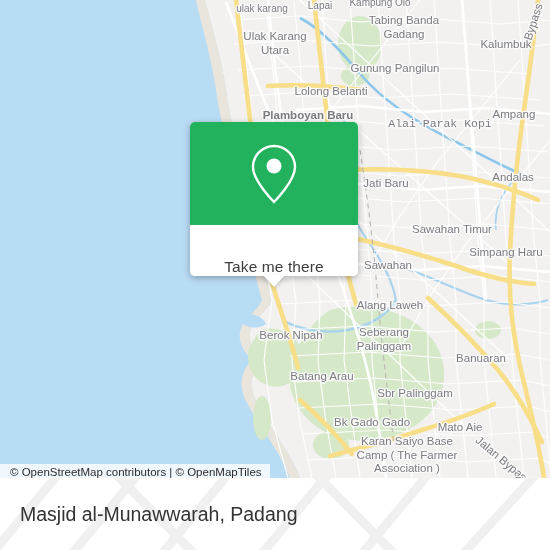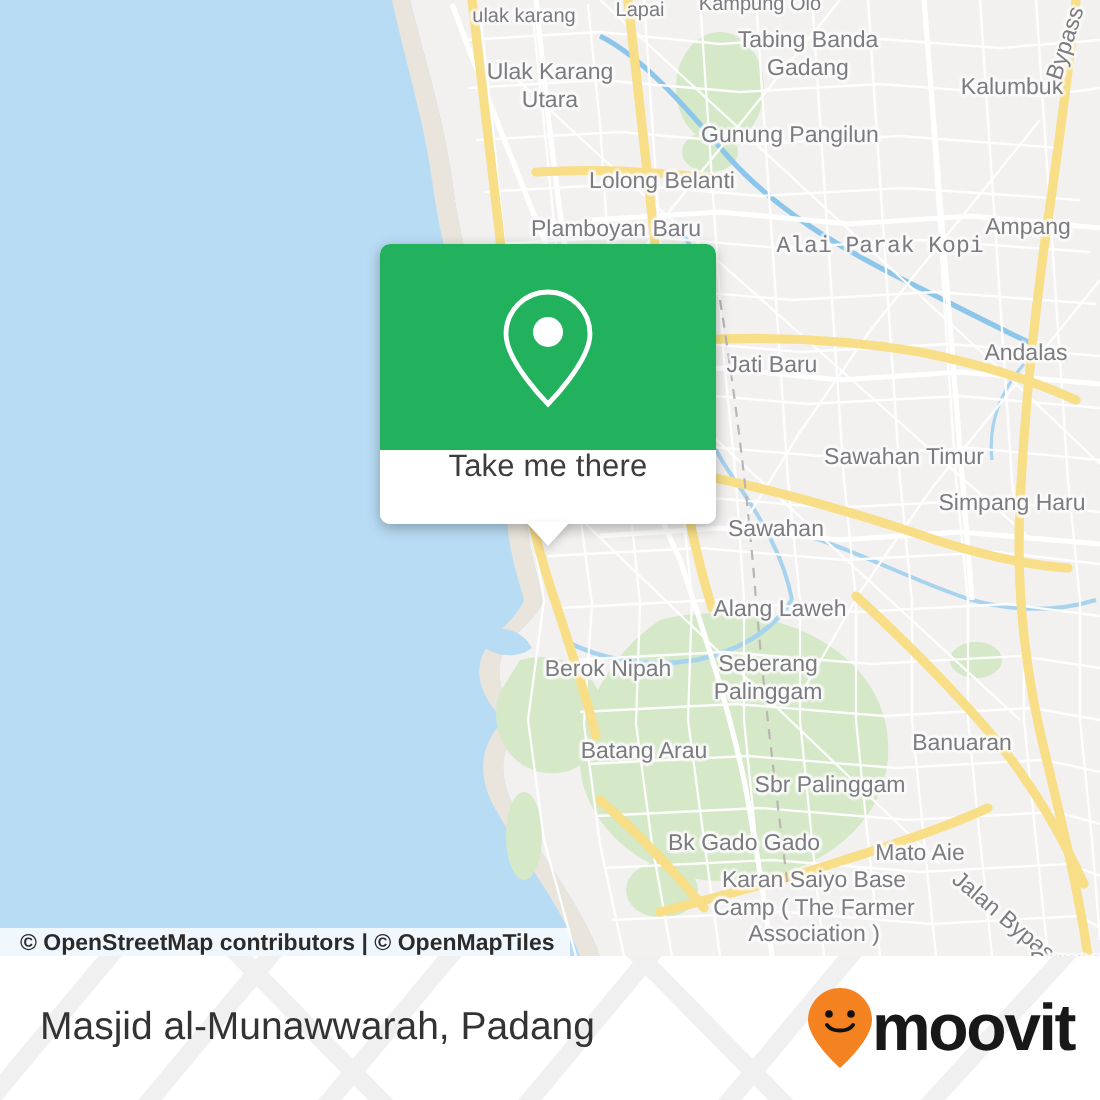--- a/index.html
+++ b/index.html
@@ -70,23 +70,24 @@
     border-radius: 5px 5px 0 0;
     display: flex;
     align-items: center;
     justify-content: center;
   }
   .callout-bottom {
     height: 37px;
     background: #ffffff;
     border-radius: 0 0 5px 5px;
     display: flex;
-    align-items: flex-start;
+    align-items: flex-end;
     justify-content: center;
     position: relative;
+    margin-top: 14px;
   }
   .callout-label {
     color: #3d3d3d;
     font-size: 15.5px;
     font-family: "Liberation Sans", sans-serif;
     letter-spacing: 0.1px;
   }
   .callout-tail {
     position: absolute;
     left: 50%;
@@ -107,21 +108,20 @@
     height: 15px;
     padding: 0 8px 0 10px;
     display: flex;
     align-items: center;
     background: rgba(255,255,255,0.78);
     color: #2b2b2b;
     font-size: 11.5px;
     font-family: "Liberation Sans", sans-serif;
     white-space: nowrap;
     z-index: 30;
-    font-weight: bold;
   }
 
   
   .footer {
     position: absolute;
     left: 0; top: 478px;
     width: 550px; height: 72px;
     background: #ffffff;
     overflow: hidden;
   }
@@ -321,32 +321,32 @@
     <div id="maplabels">
         <div class="maplabel sm" style="left: 262px; top: 9px;">ulak karang</div>
         <div class="maplabel sm" style="left: 320px; top: 6px;">Lapai</div>
         <div class="maplabel sm" style="left: 380px; top: 3px;">Kampung Olo</div>
         <div class="maplabel" style="left: 275px; top: 44px;">Ulak Karang<br>Utara</div>
         <div class="maplabel" style="left: 404px; top: 28px;">Tabing Banda<br>Gadang</div>
         <div class="maplabel" style="left: 506px; top: 45px;">Kalumbuk</div>
         <div class="maplabel rot" style="left: 534px; top: 22px;">Bypass</div>
         <div class="maplabel" style="left: 395px; top: 69px;">Gunung Pangilun</div>
         <div class="maplabel" style="left: 331px; top: 92px;">Lolong Belanti</div>
-        <div class="maplabel" style="left: 308px; top: 116px;">Plamboyan Baru</div>
+        <div class="maplabel" style="left: 308px; top: 116px; font-weight: bold;">Plamboyan Baru</div>
         <div class="maplabel" style="left: 440px; top: 124px; font-family: Liberation Mono, monospace;">Alai Parak Kopi</div>
         <div class="maplabel" style="left: 514px; top: 115px;">Ampang</div>
         <div class="maplabel" style="left: 386px; top: 184px;">Jati Baru</div>
         <div class="maplabel" style="left: 513px; top: 178px;">Andalas</div>
         <div class="maplabel" style="left: 452px; top: 230px;">Sawahan Timur</div>
         <div class="maplabel" style="left: 506px; top: 253px;">Simpang Haru</div>
         <div class="maplabel" style="left: 388px; top: 266px;">Sawahan</div>
         <div class="maplabel" style="left: 390px; top: 306px;">Alang Laweh</div>
         <div class="maplabel" style="left: 384px; top: 340px;">Seberang<br>Palinggam</div>
-        <div class="maplabel" style="left: 304px; top: 336px;">Berok Nipah</div>
-        <div class="maplabel" style="left: 481px; top: 373px; text-align: right;">Banuaran</div>
+        <div class="maplabel" style="left: 291px; top: 336px;">Berok Nipah</div>
+        <div class="maplabel" style="left: 481px; top: 359px; text-align: right;">Banuaran</div>
         <div class="maplabel" style="left: 312px; top: 377px; padding-left: 20px;">Batang Arau</div>
         <div class="maplabel" style="left: 415px; top: 394px;">Sbr Palinggam</div>
         <div class="maplabel" style="left: 460px; top: 428px;">Mato Aie</div>
         <div class="maplabel" style="left: 360px; top: 423px; padding-left: 24px;">Bk Gado Gado</div>
         <div class="maplabel" style="left: 407px; top: 455px;">Karan Saiyo Base<br>Camp ( The Farmer<br>Association )</div>
         <div class="maplabel rot-sw" style="left: 503px; top: 461px;">Jalan Bypass</div>
         <div class="maplabel" style="left: 533px; top: 482px;">Pampa</div>
       </div>
 
     <div class="callout">
@@ -375,24 +375,15 @@
         <path d="M 250 90 L 350 -30"></path>
         <path d="M 350 90 L 450 -30"></path>
         <path d="M 450 90 L 560 -30"></path>
         <path d="M 100 -20 L 210 92"></path>
         <path d="M 300 -20 L 410 92"></path>
       </g>
     </svg>
 
     <div class="footer-title">Masjid al-Munawwarah, Padang</div>
 
-    <div class="footer-logo">
-      <svg width="34" height="42" viewBox="0 0 34 42">
-        <path d="M17 1 C8.2 1 1 8.2 1 17 C1 27 17 41 17 41 C17 41 33 27 33 17 C33 8.2 25.8 1 17 1 Z" fill="#f58220"></path>
-        <circle cx="11.5" cy="14" r="1.9" fill="#111111"></circle>
-        <circle cx="22.5" cy="14" r="1.9" fill="#111111"></circle>
-        <path d="M10.5 19.5 C13 23.2, 21 23.2, 23.5 19.5" stroke="#111111" stroke-width="2" fill="none" stroke-linecap="round"></path>
-      </svg>
-      <span class="footer-logo-text">moovit</span>
-    </div>
   </div>
 
 </div>
 
 </body></html>

